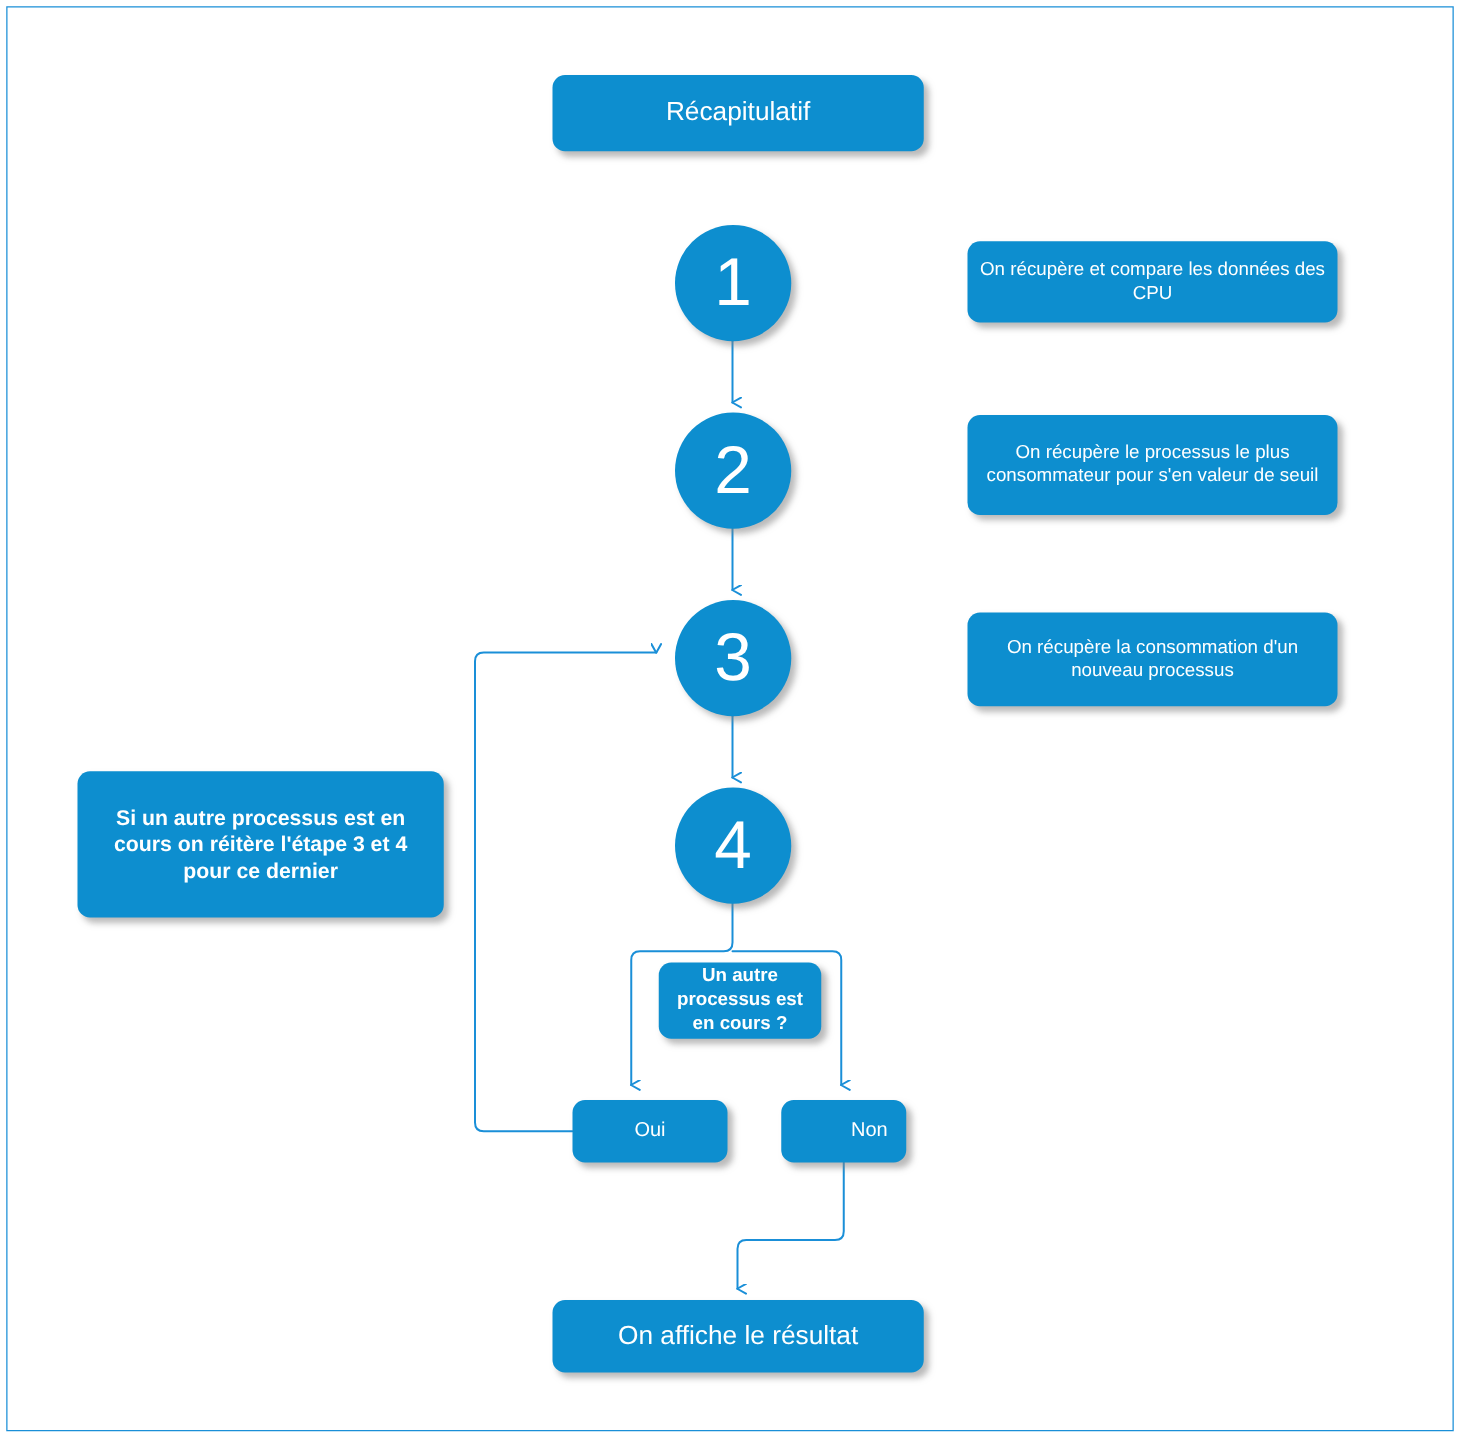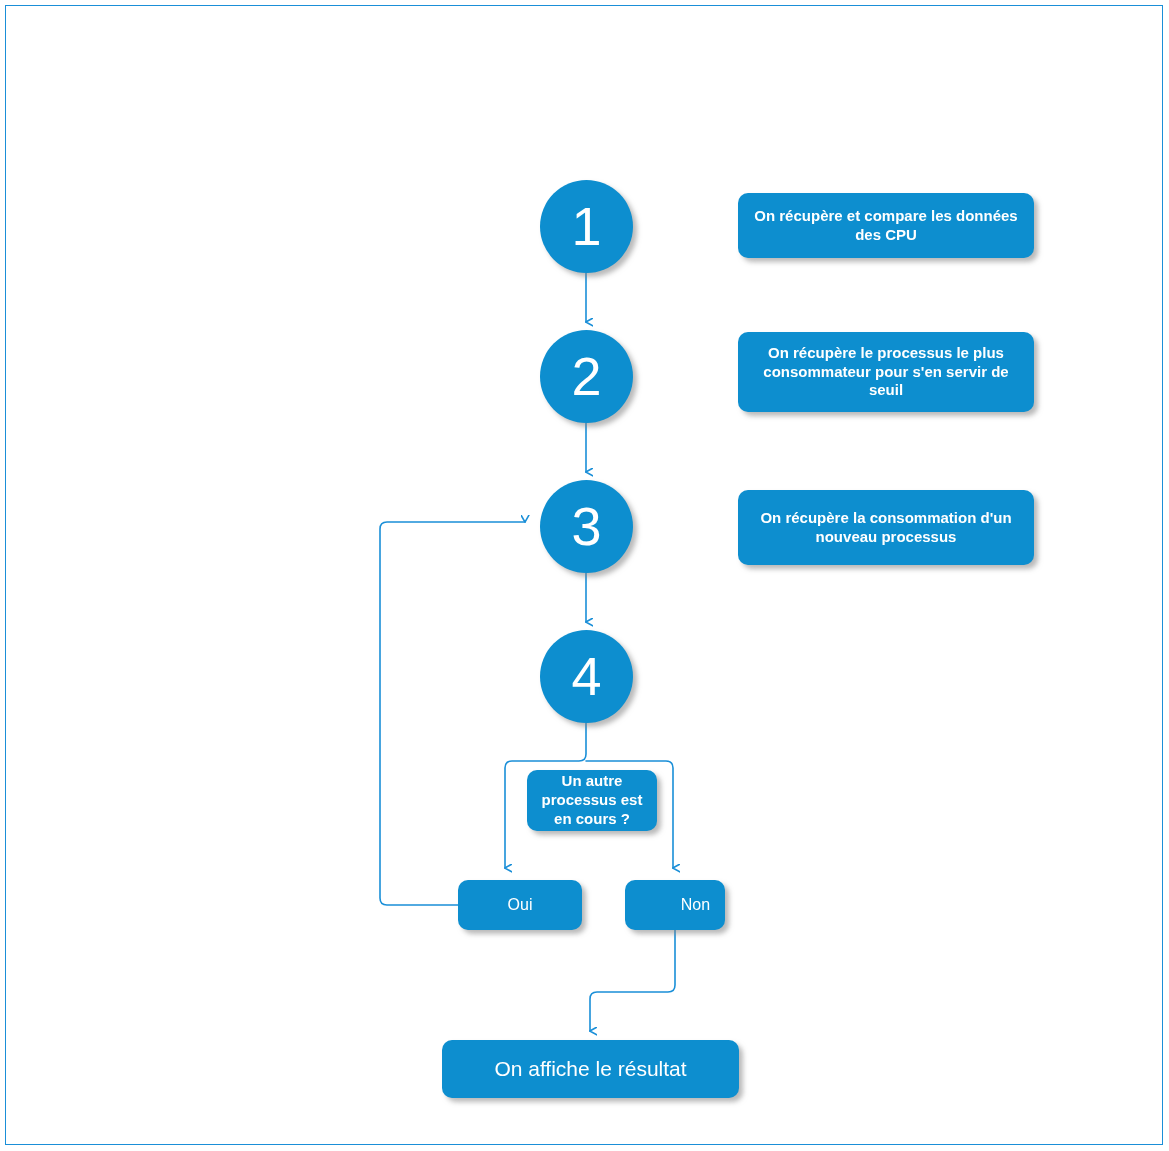--- a/index.html
+++ b/index.html
@@ -49,22 +49,23 @@
   }
   .circle {
     border-radius: 50%;
     font-weight: 400;
   }
   .title-node {
     font-size: 21px;
   }
   .note-node {
     font-size: 15px;
-    font-weight: bold;
+    font-weight: normal;
     padding: 16px 10px;
+    margin-left: 36px;
   }
   .side-note {
     font-size: 17px;
     font-weight: bold;
     padding: 4px 12px;
   }
   .decision-node {
     font-size: 15px;
     font-weight: bold;
     padding: 4px 8px;
@@ -104,32 +105,34 @@
 
       <path d="M586,723 L586,754 Q586,761 579,761 L512,761 Q505,761 505,768 L505,868" marker-end="url(#arrowhead)"></path>
       <path d="M586,761 L666,761 Q673,761 673,768 L673,868" marker-end="url(#arrowhead)"></path>
 
       <path d="M458,905 L387,905 Q380,905 380,898 L380,529 Q380,522 387,522 L525,522" marker-end="url(#arrowhead)"></path>
 
       <path d="M675,930 L675,985 Q675,992 668,992 L597,992 Q590,992 590,999 L590,1031" marker-end="url(#arrowhead)"></path>
     </g>
   </svg>
 
+  <div class="node rounded title-node" style="left:442px; top:60px; width:297px; height:61px;">Récapitulatif</div>
 
   <div class="node circle circle-num" style="left:540px; top:180px; width:93px; height:93px;">1</div>
   <div class="node rounded note-node" style="left:738px; top:193px; width:296px; height:65px;">On récupère et compare les données des CPU</div>
 
   <div class="node circle circle-num" style="left:540px; top:330px; width:93px; height:93px;">2</div>
-  <div class="node rounded note-node" style="left:738px; top:332px; width:296px; height:80px;">On récupère le processus le plus consommateur pour s'en servir de seuil</div>
+  <div class="node rounded note-node" style="left:738px; top:332px; width:296px; height:80px;">On récupère le processus le plus consommateur pour s'en valeur de seuil</div>
 
   <div class="node circle circle-num" style="left:540px; top:480px; width:93px; height:93px;">3</div>
   <div class="node rounded note-node" style="left:738px; top:490px; width:296px; height:75px;">On récupère la consommation d'un nouveau processus</div>
 
   <div class="node circle circle-num" style="left:540px; top:630px; width:93px; height:93px;">4</div>
 
+  <div class="node rounded side-note" style="left:62px; top:617px; width:293px; height:117px;">Si un autre processus est en cours on réitère l'étape 3 et 4 pour ce dernier</div>
 
   <div class="node rounded decision-node" style="left:527px; top:770px; width:130px; height:61px;">Un autre processus est en cours ?</div>
 
   <div class="node rounded branch-node" style="left:458px; top:880px; width:124px; height:50px;">Oui</div>
   <div class="node rounded branch-node" style="left:625px; top:880px; width:100px; height:50px;padding-left:41px;">Non</div>
 
   <div class="node rounded result-node" style="left:442px; top:1040px; width:297px; height:58px;text-align:right;">On affiche le résultat</div>
 
 </div>
 

